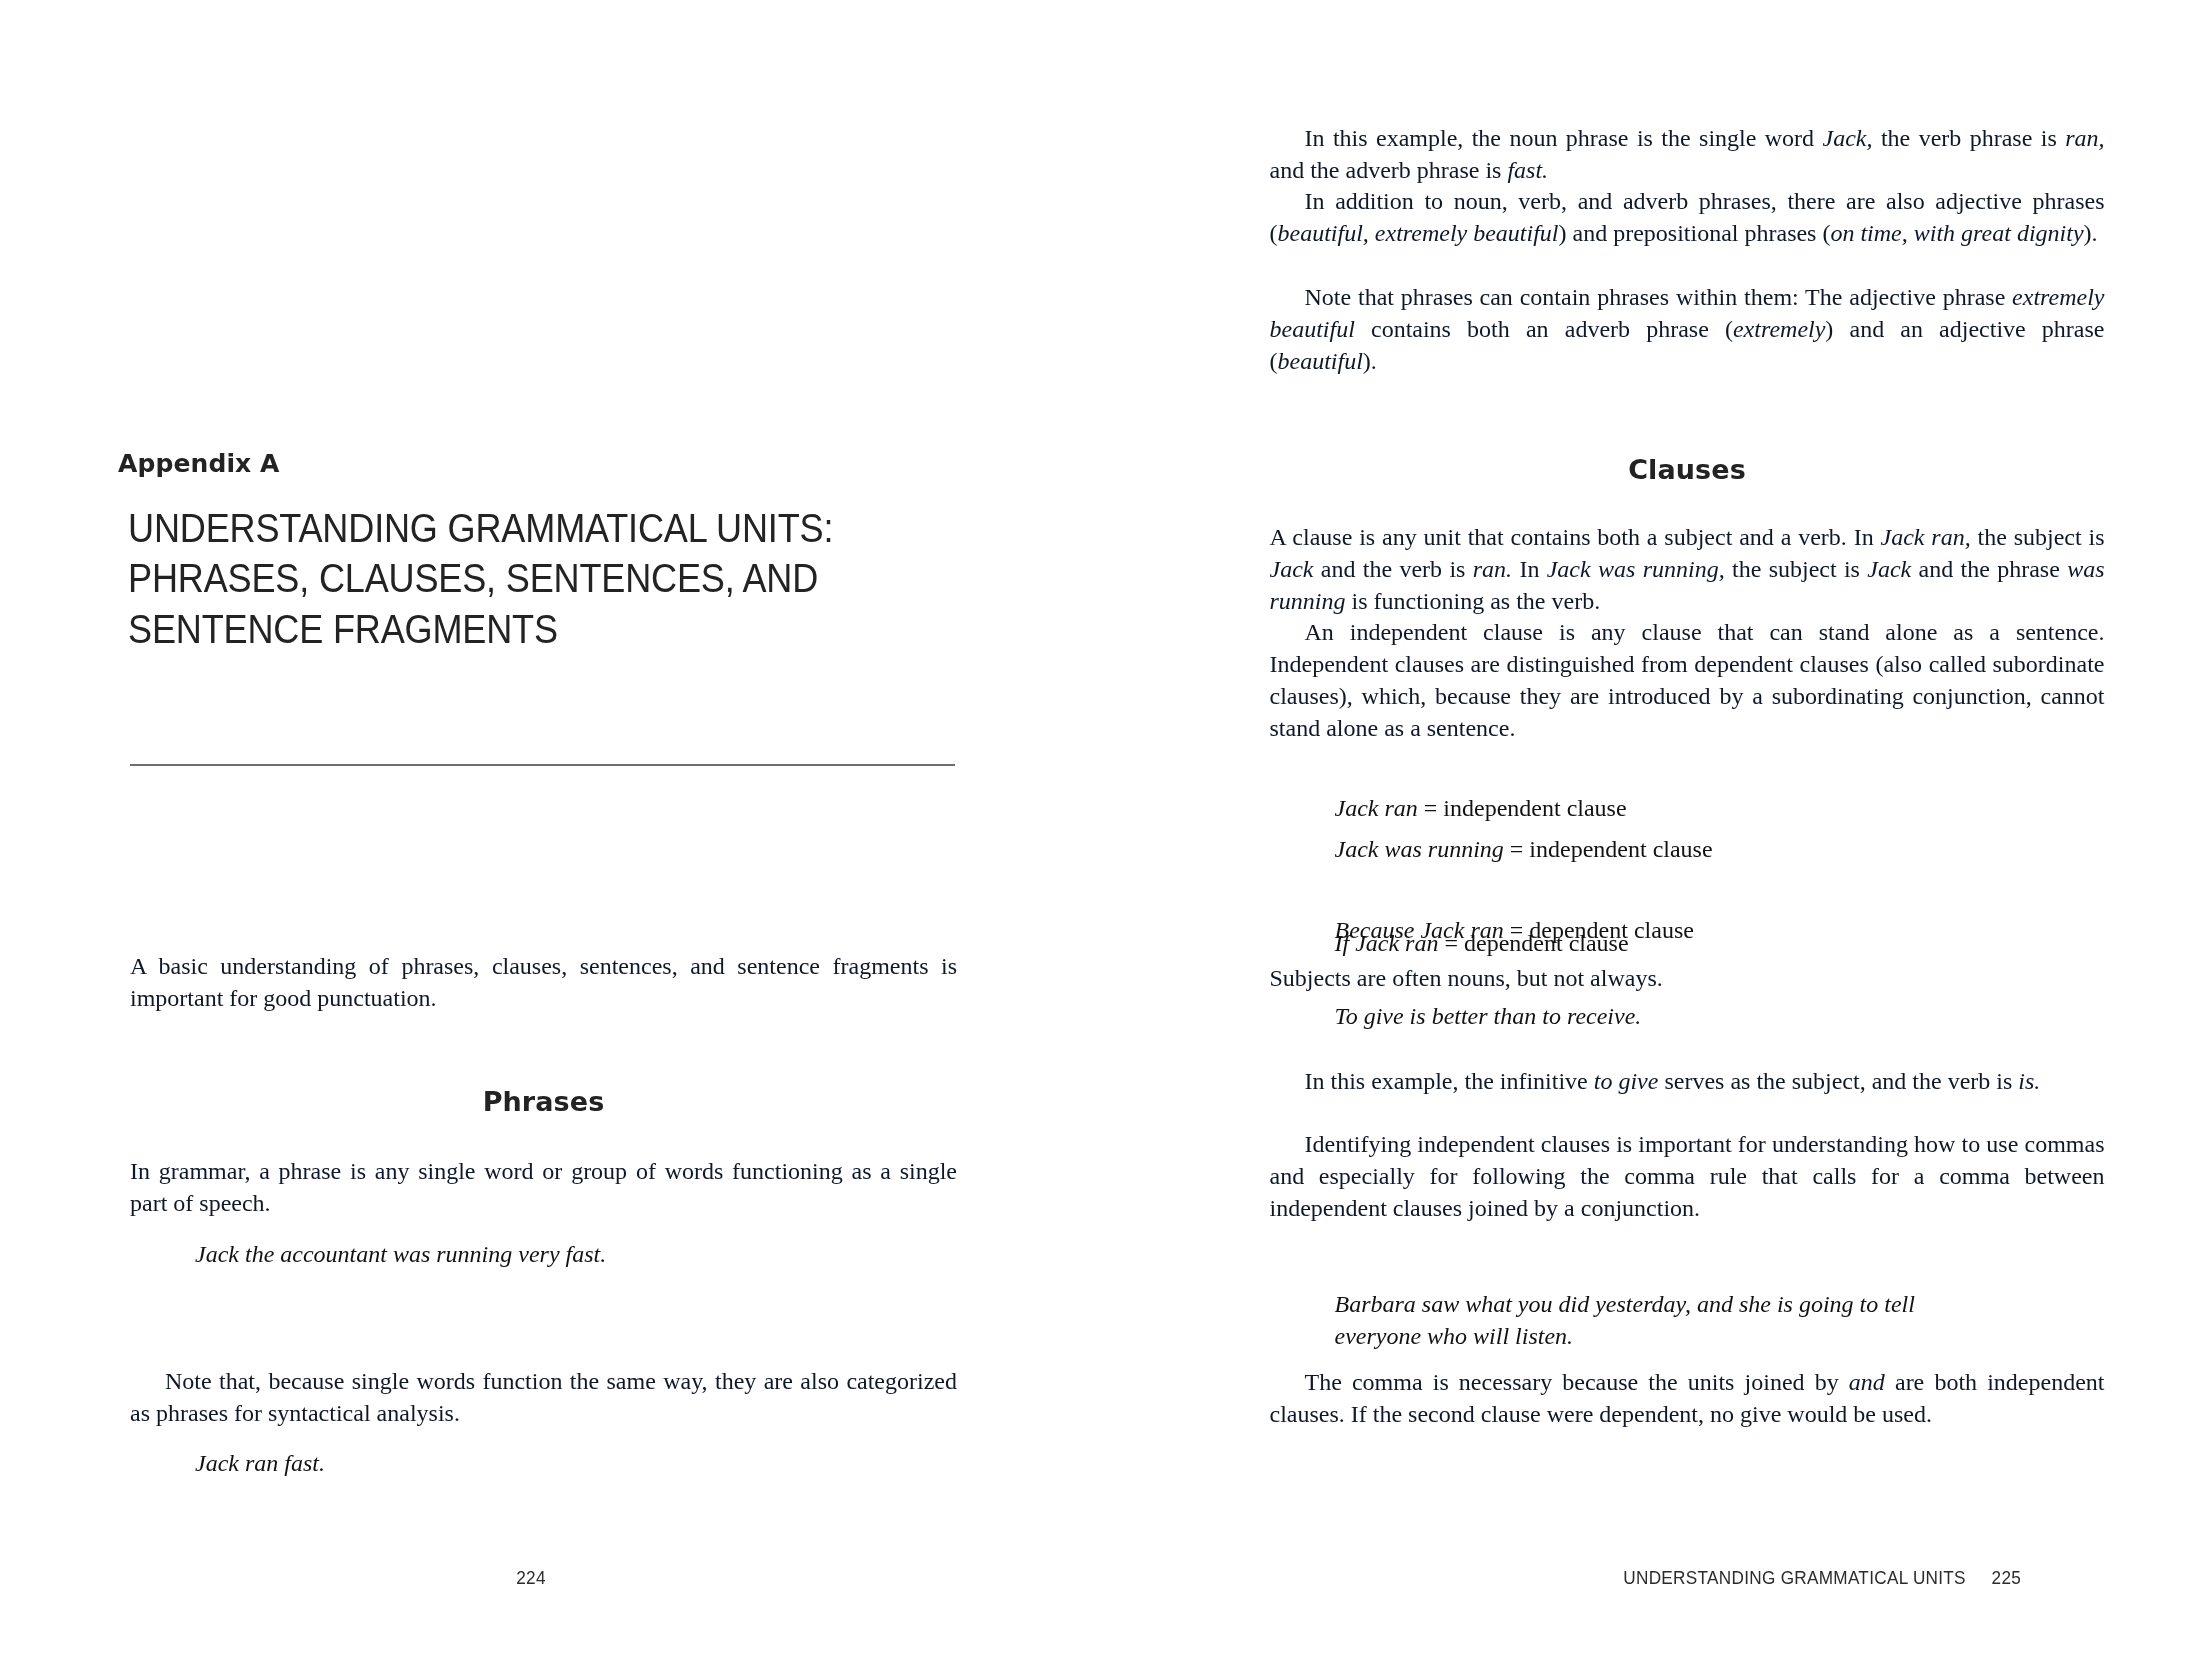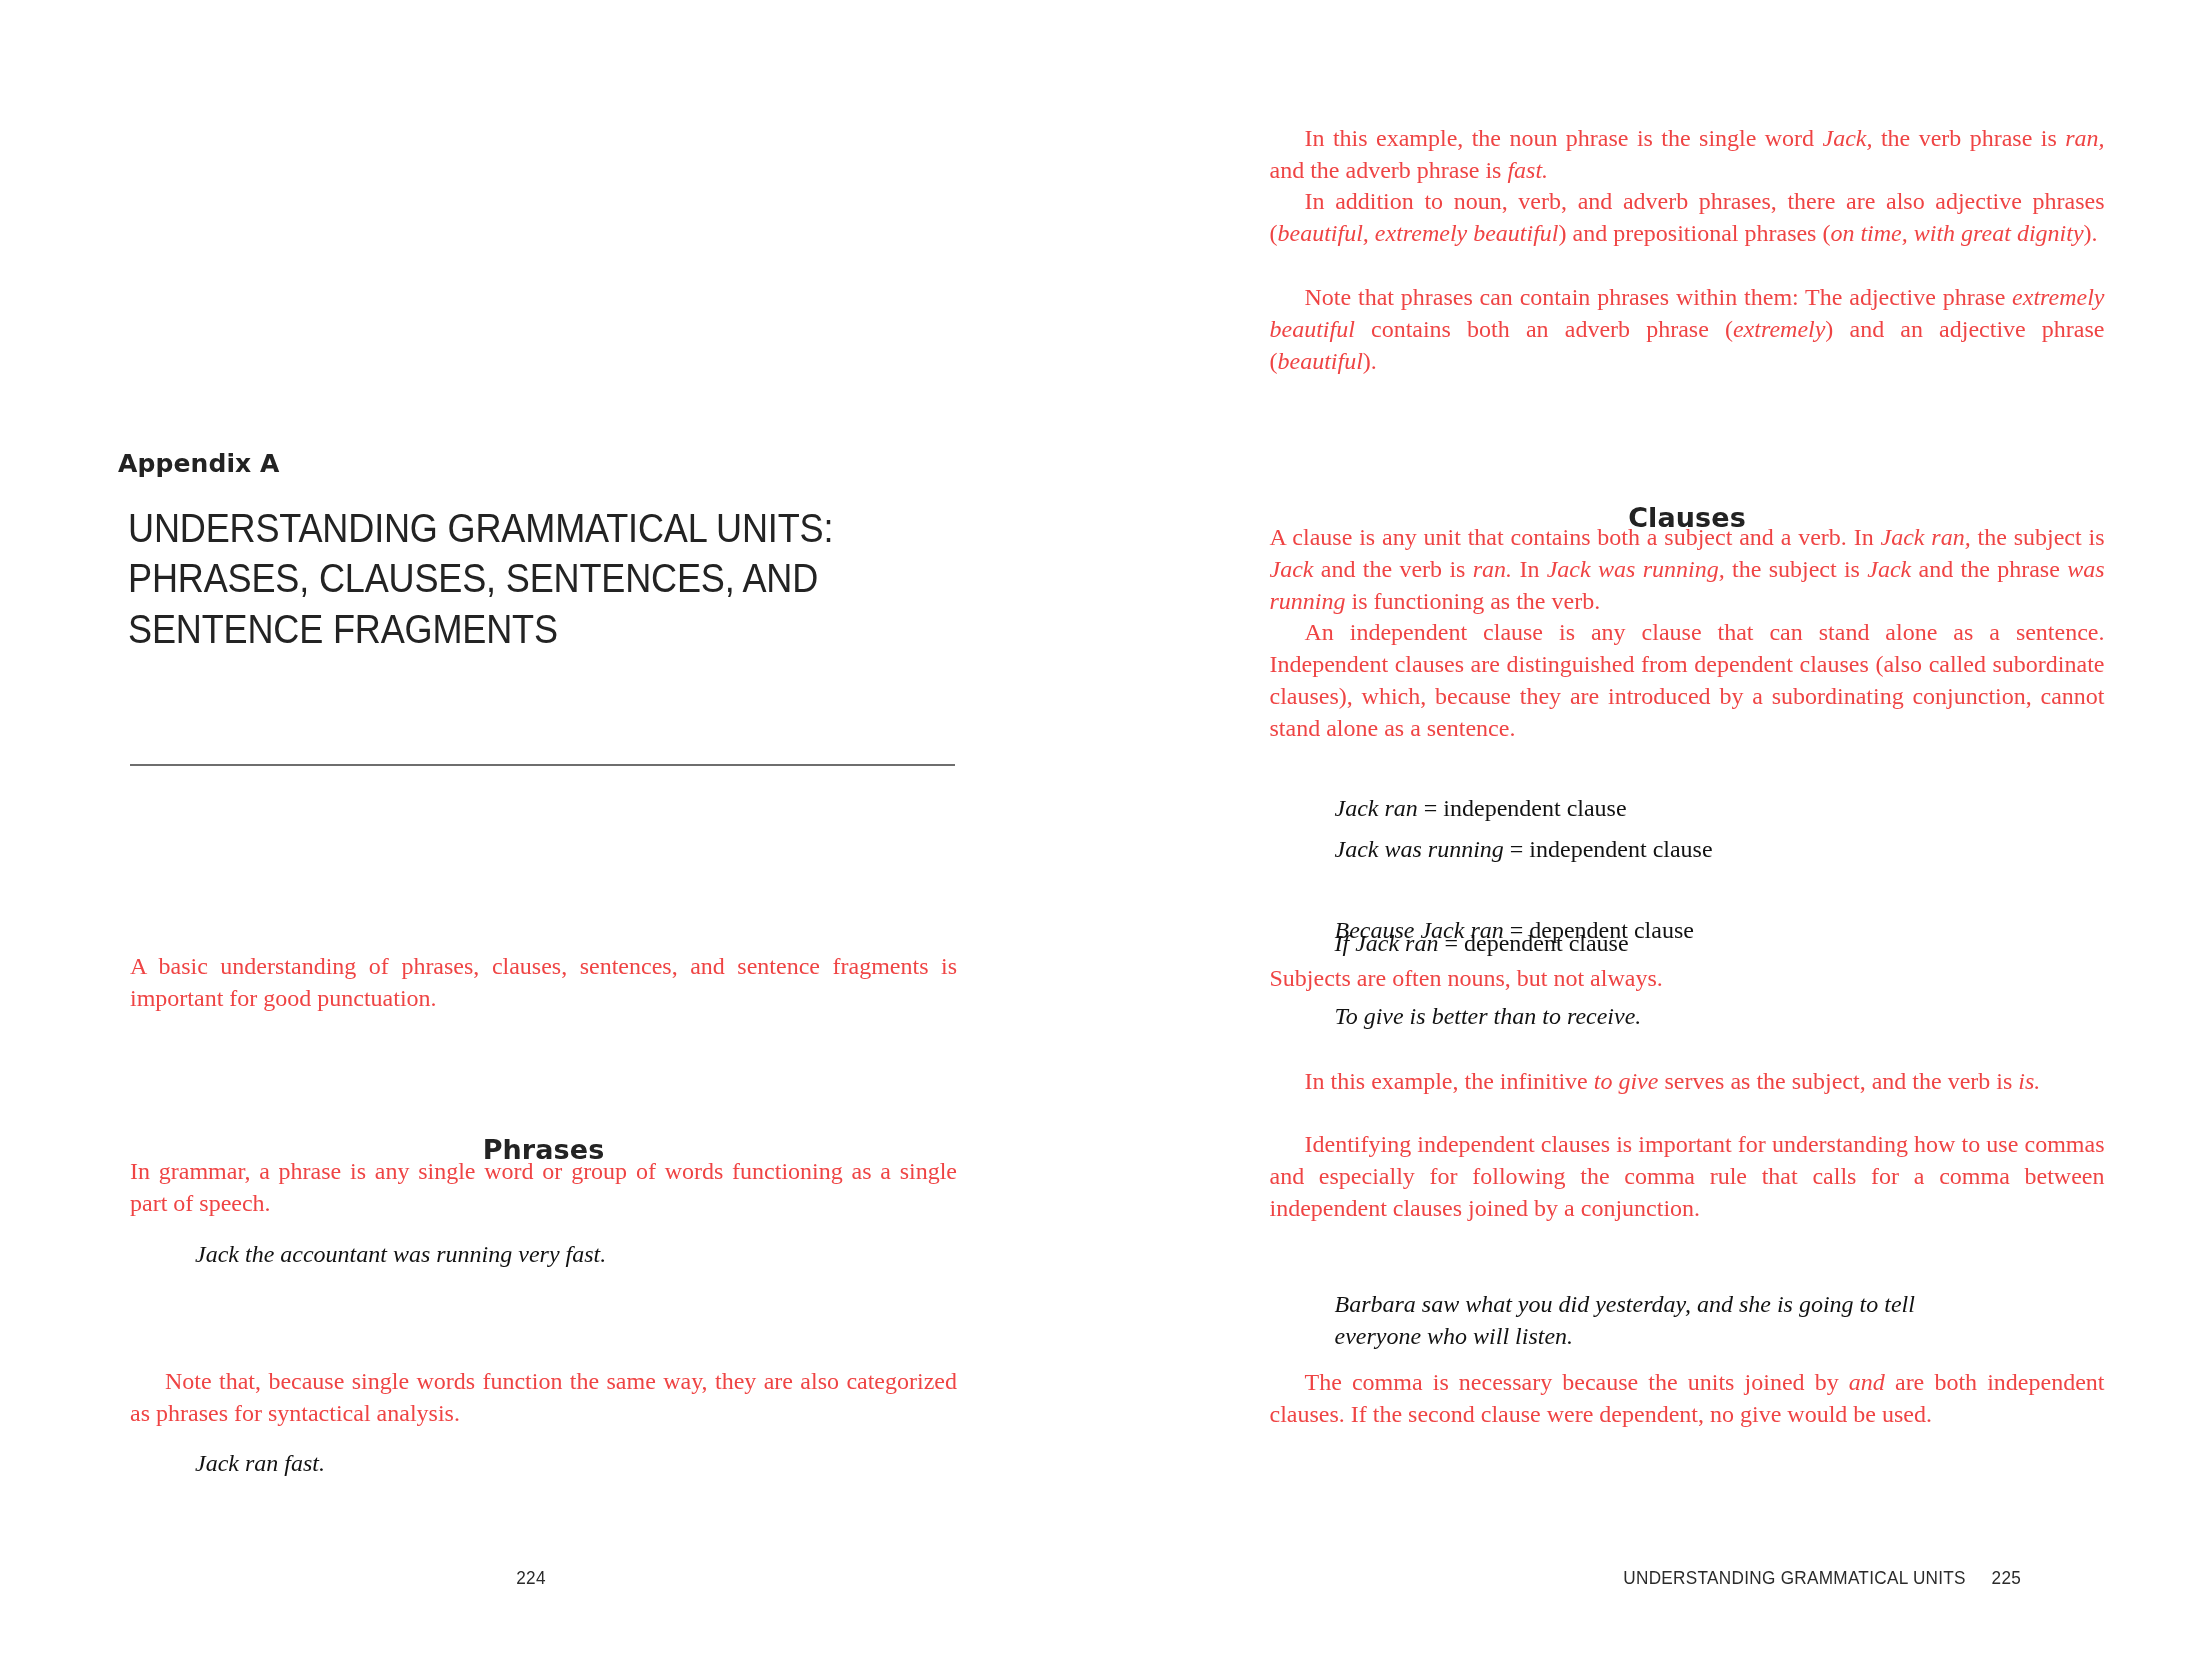--- a/index.html
+++ b/index.html
@@ -64,21 +64,21 @@
     background: #6e6e6e;
   }
 
   
   .body-block {
     position: absolute;
     font-size: 24px;
     line-height: 32px;
     text-align: justify;
     text-justify: inter-word;
-    color: #ef4444;
+    color: #0f172a;
     font-family: "Liberation Serif", "DejaVu Serif", serif;
   }
   .body-block.flush  { text-indent: 0; font-family: Liberation Serif, serif; }
   .body-block.indent { text-indent: 35px; }
 
   .example {
     position: absolute;
     font-style: italic;
     font-size: 24px;
     line-height: 32px;
@@ -87,21 +87,20 @@
   }
 
   .section-heading {
     position: absolute;
     text-align: center;
     font-family: "DejaVu Sans", "Liberation Sans", sans-serif;
     font-weight: 600;
     font-size: 27px;
     color: #232323;
     letter-spacing: 0.1px;
-    margin-top: 48px;
   }
 
   
   .folio {
     position: absolute;
     font-family: "Liberation Sans", "DejaVu Sans", sans-serif;
     font-weight: 300;
     font-size: 18.7px;
     color: #2b2b2b;
     letter-spacing: 0.3px;

